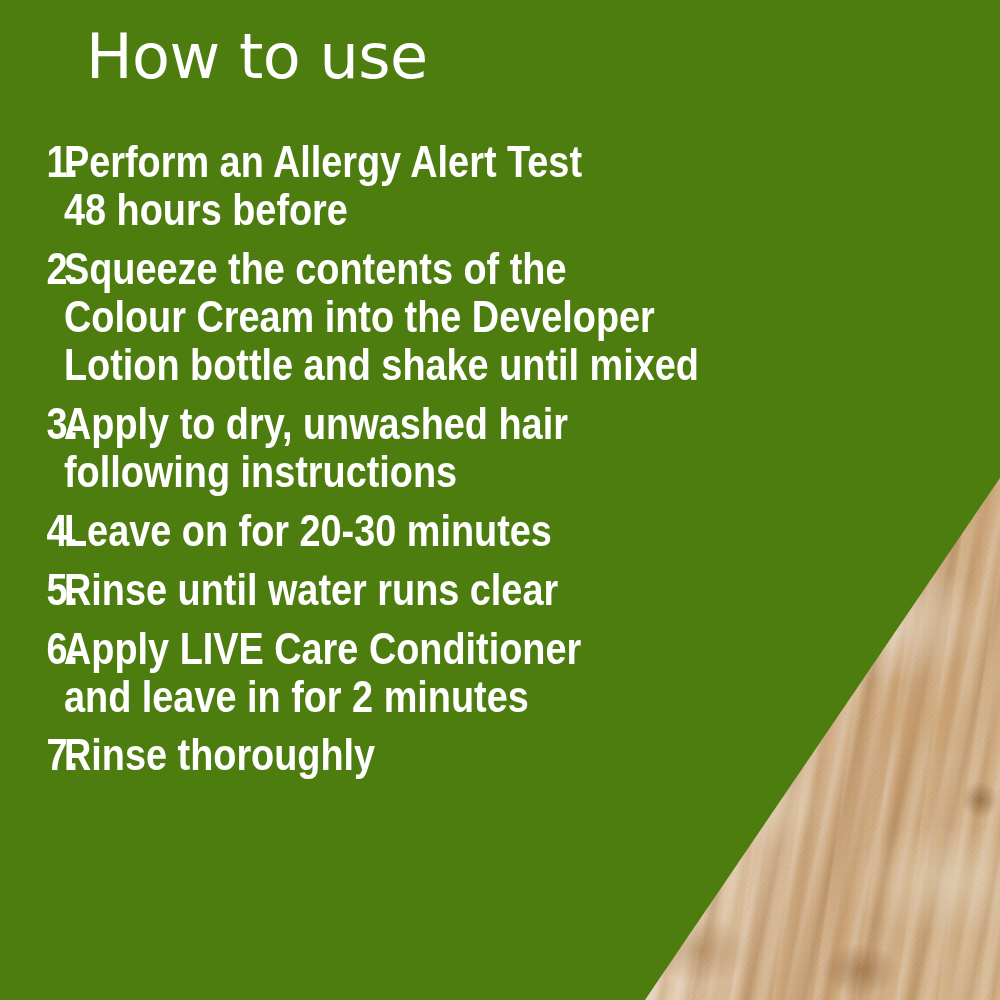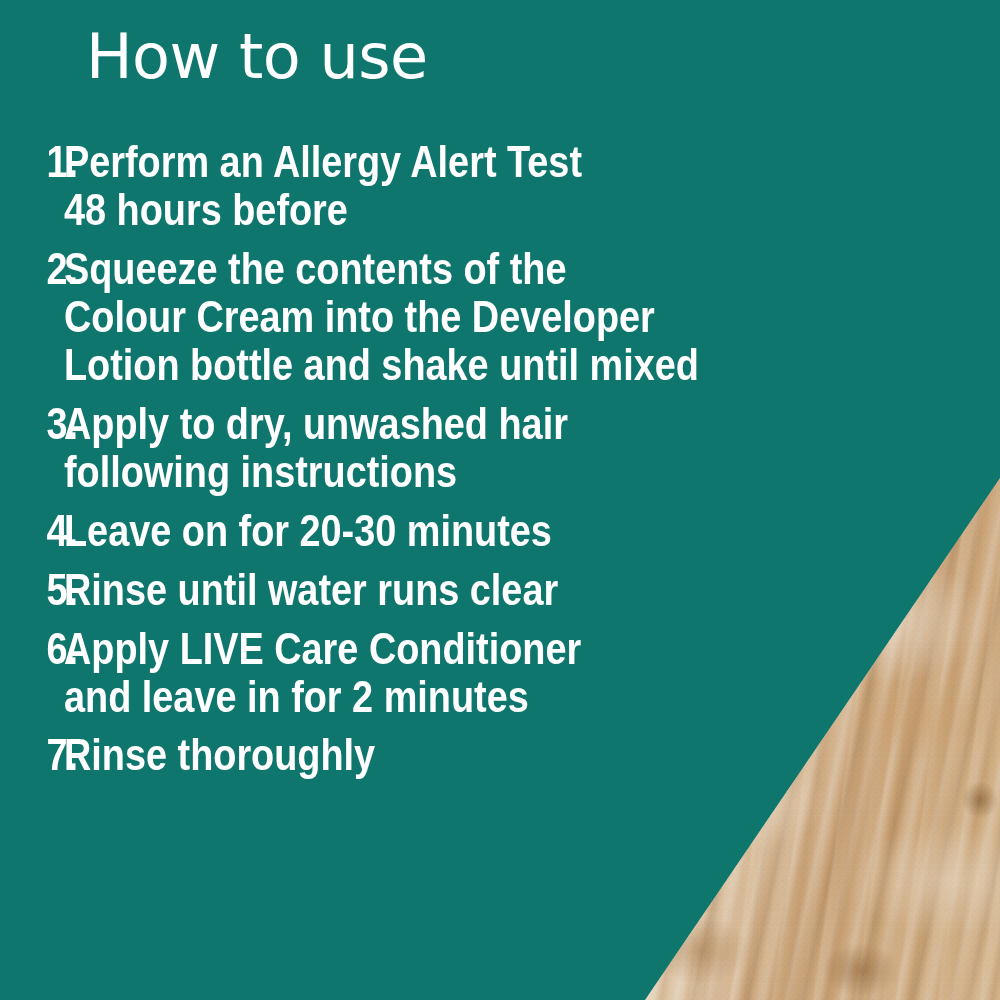--- a/index.html
+++ b/index.html
@@ -153,21 +153,21 @@
     font-family: "Liberation Sans Narrow", "Liberation Sans", sans-serif;
     transform: scaleX(0.86);
     transform-origin: left center;
     white-space: pre-line;
     letter-spacing: 0px;
   }
 </style>
 </head>
 <body>
 
-<div id="canvas" style="background: #0f766e;">
+<div id="canvas" style="background: #4d7c0f;">
 
   <div id="photo-wedge">
     <div class="ph-layer ph-base2"></div>
     <div class="ph-layer ph-strands"></div>
     <div class="ph-layer ph-strands2"></div>
     <div class="ph-layer ph-blotch"></div>
     <div class="ph-layer ph-grain"></div>
     <div class="ph-layer ph-shade"></div>
   </div>
 

